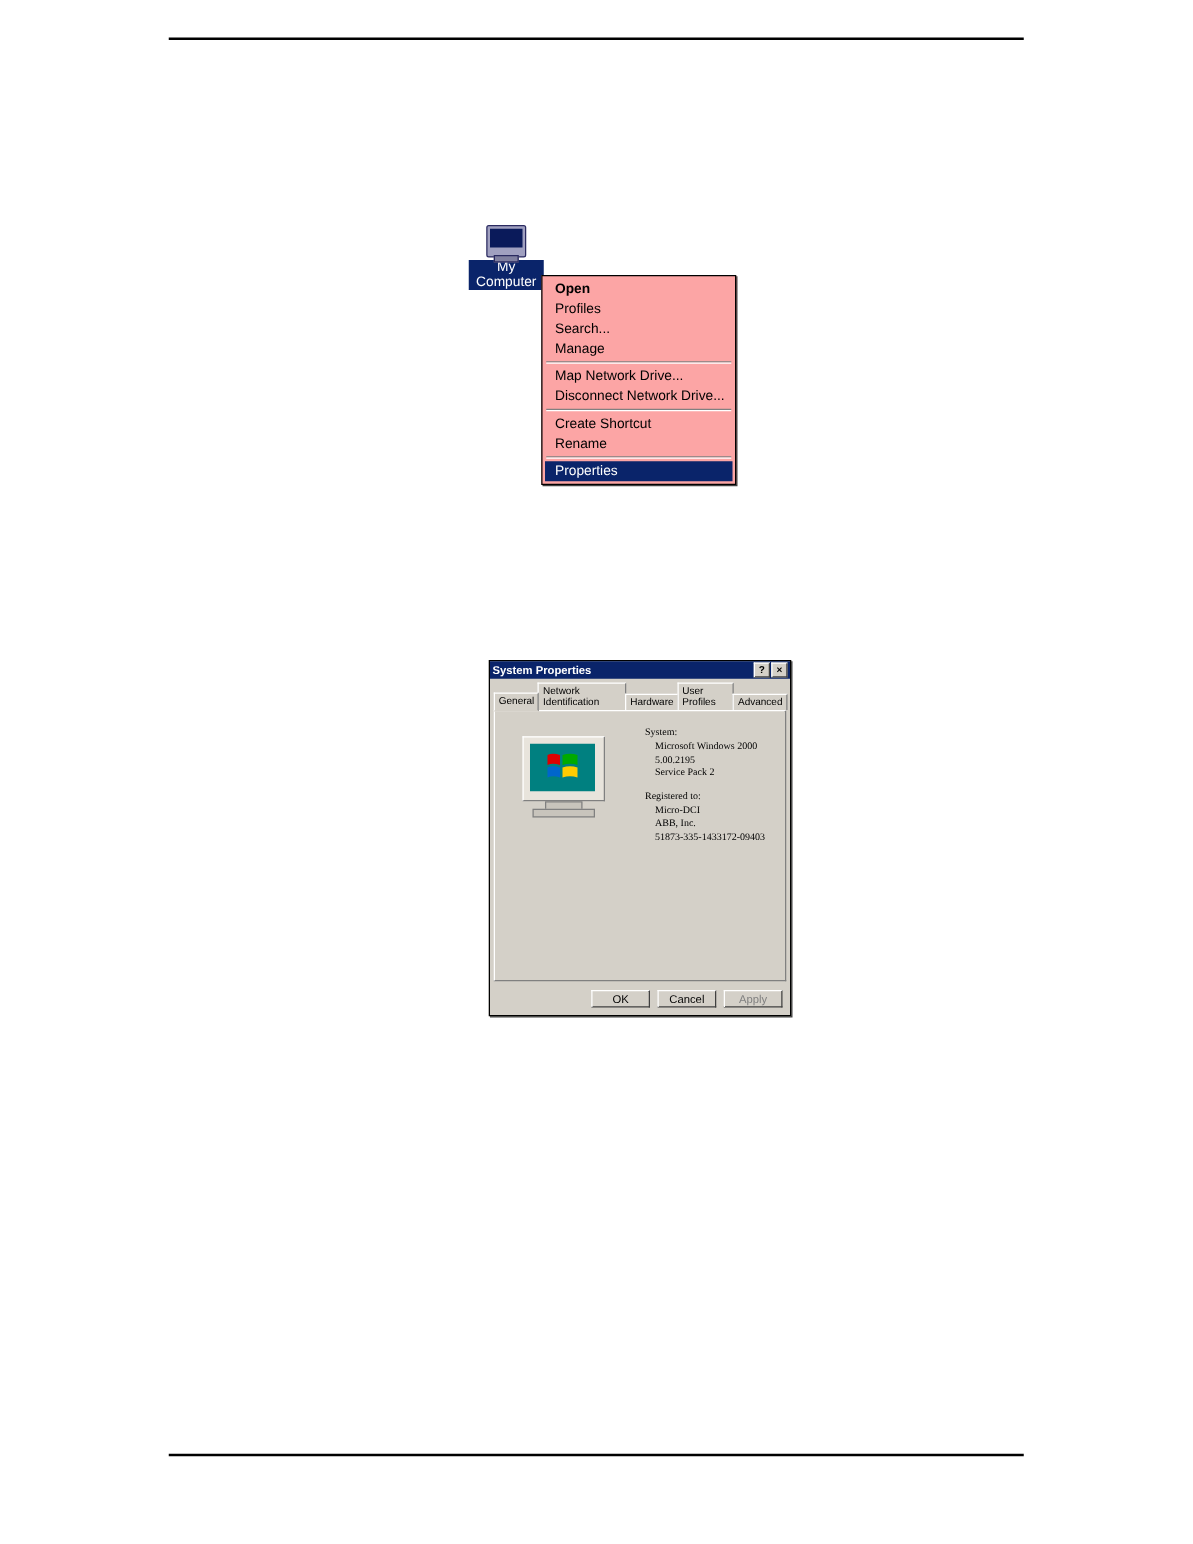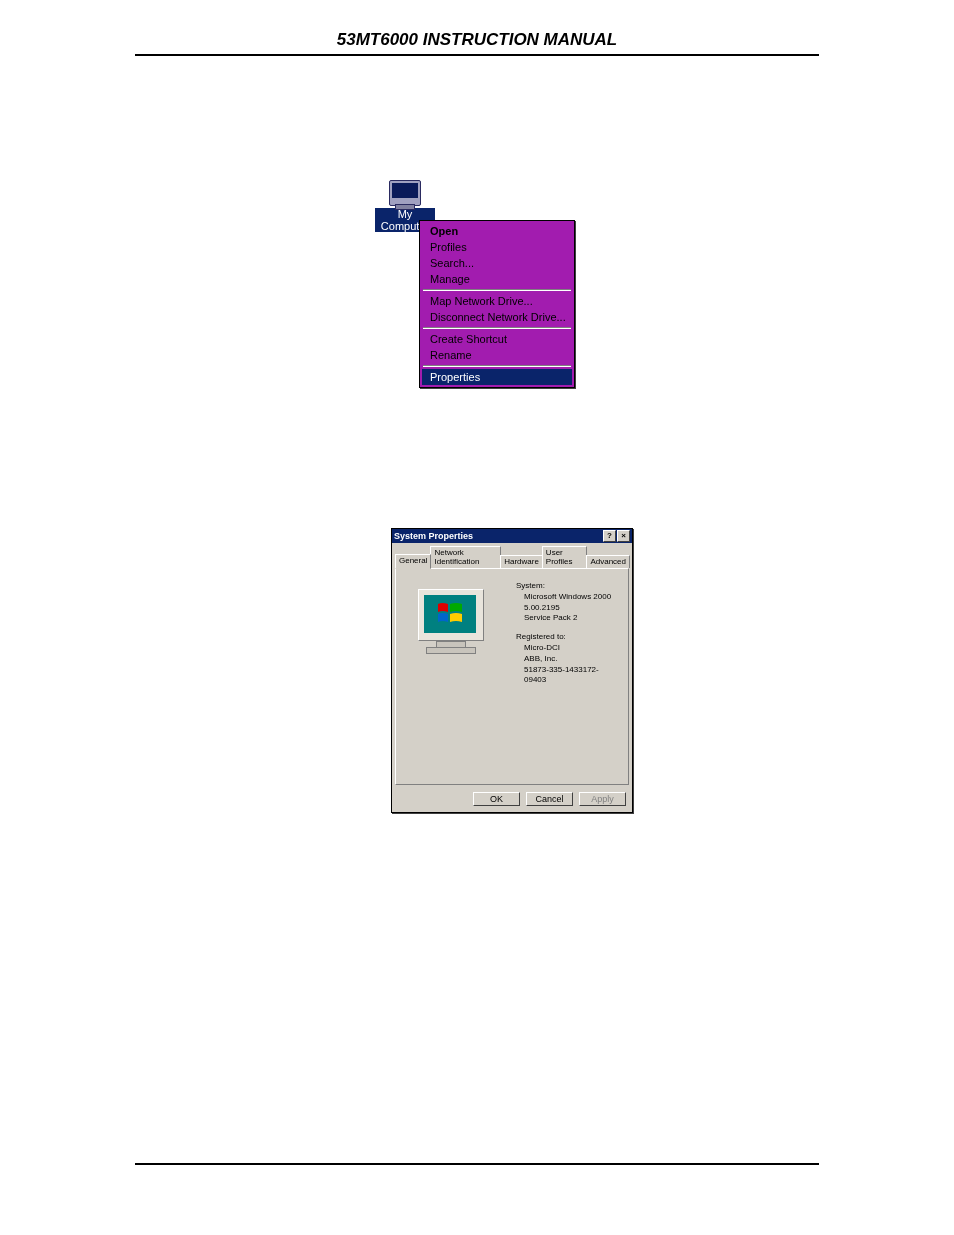--- a/index.html
+++ b/index.html
@@ -76,24 +76,24 @@
   .desktop-icon .label {
     background: #0a246a;
     color: #fff;
     font-size: 11px;
     padding: 0 2px;
     display: inline-block;
   }
 
   .context-menu {
     position: absolute;
-    left: 44px;
+    left: 58px;
     top: 40px;
     width: 150px;
-    background: #a21caf;
+    background: #fca5a5;
     border: 1px solid #000;
     box-shadow: 1px 1px 0 #404040;
     font-family: Tahoma, sans-serif;
     font-size: 11px;
     padding: 2px 2px;
   }
   .context-menu .mi {
     padding: 2px 8px;
     white-space: nowrap;
   }
@@ -218,21 +218,21 @@
     left: 16px; top: 58px;
     width: 48px; height: 5px;
     background: #c8c4bc;
     border: 1px solid #808080;
   }
 
   .info {
     margin-left: 112px;
     line-height: 1.35;
   }
-  .info .grp { margin-bottom: 8px; }
+  .info .grp { margin-bottom: 8px; font-family: Liberation Serif, serif; }
   .info .hdr { }
   .info .val { padding-left: 8px; }
 
   .btnrow {
     display: flex;
     justify-content: flex-end;
     gap: 6px;
     padding: 4px 6px 6px 6px;
   }
   .winbtn {
@@ -244,21 +244,20 @@
     border-right-color: #404040;
     border-bottom-color: #404040;
     text-align: center;
   }
   .winbtn.disabled { color: #808080; }
 </style>
 </head>
 <body>
 
 <div class="page">
-  <div class="title">53MT6000 INSTRUCTION MANUAL</div>
   <div class="rule"></div>
 
   <div class="ctx-area">
     <div class="desktop-icon">
       <div class="monitor">
         <div class="frame"></div>
         <div class="screen"></div>
         <div class="stand"></div>
       </div>
       <span class="label">My Computer</span>

